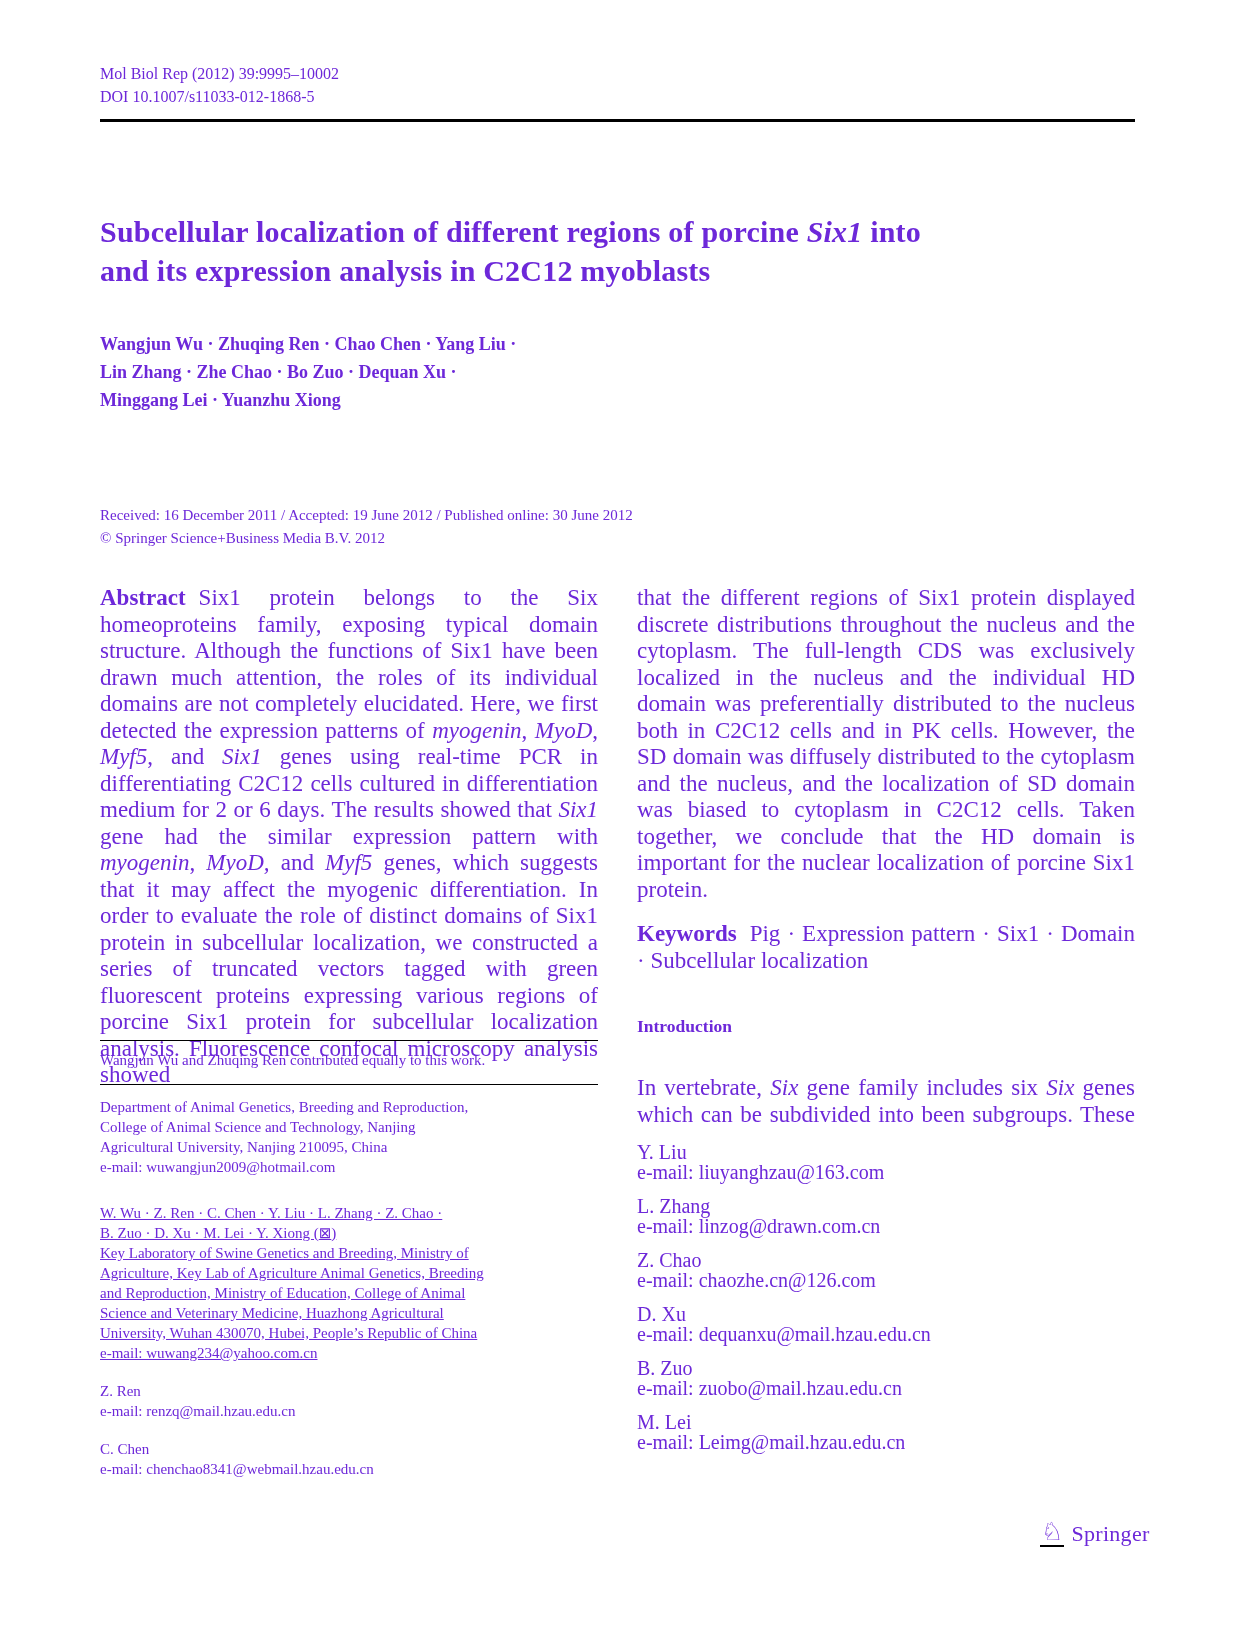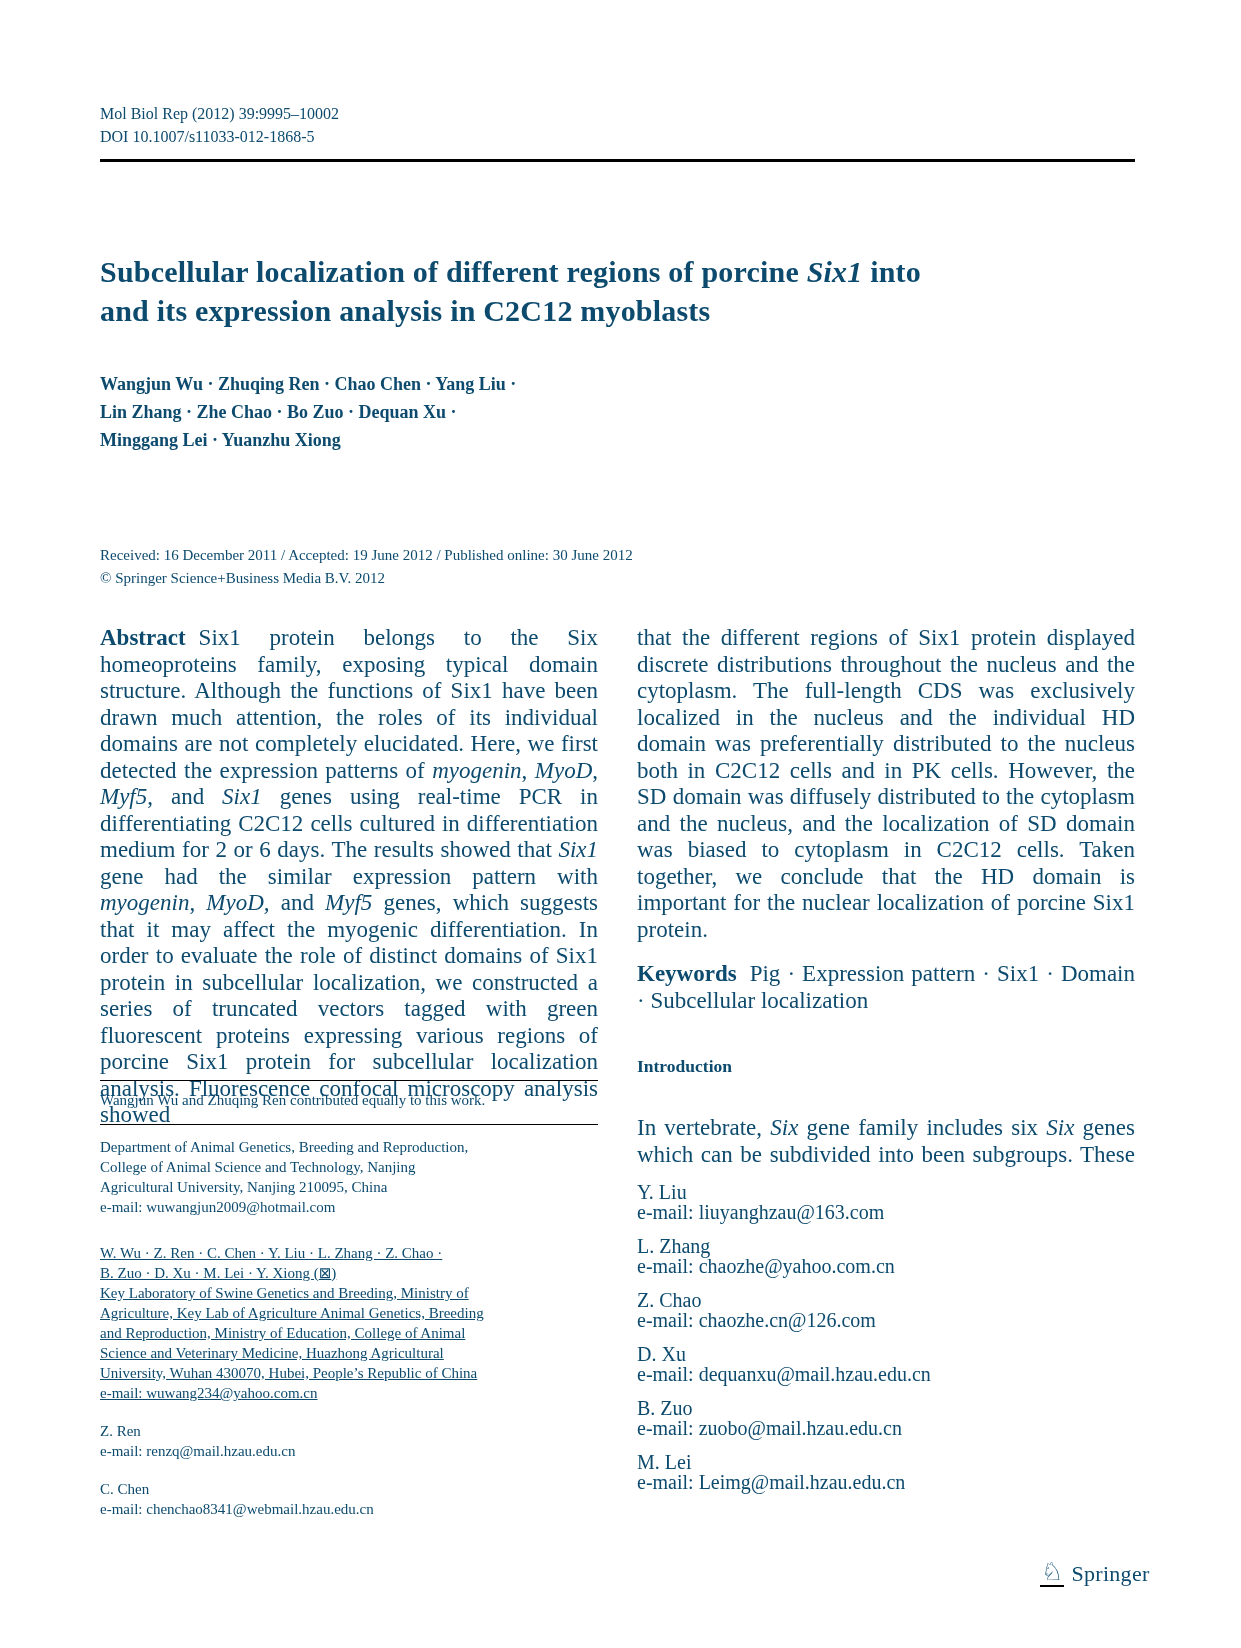--- a/index.html
+++ b/index.html
@@ -1,24 +1,23 @@
 <!DOCTYPE html>
 <html><head>
 <meta charset="utf-8">
 <style>
   html, body { margin: 0; padding: 0; background: #ffffff; }
   .page {
     position: relative;
     width: 1241px;
     height: 1548px;
     background: #ffffff;
-    color: #0c4a6e;
+    color: #6d28d9;
     font-family: "Liberation Serif", serif;
     overflow: hidden;
-    margin-top: 40px;
   }
   .abs { position: absolute; }
 
   
   .journal-head { left: 100px; top: 62px; width: 1035px; font-size: 16px; line-height: 23px; }
   .top-rule { left: 100px; top: 119px; width: 1035px; height: 3px; background: #000; }
 
   
   .title { left: 100px; top: 212px; width: 1045px; font-size: 30px; font-weight: bold; line-height: 39px; letter-spacing: 0.2px; }
   .authors { left: 100px; top: 330px; width: 900px; font-size: 18px; font-weight: bold; line-height: 28px; }
@@ -91,21 +90,21 @@
 
     <p class="body-text intro-para stretch-last"><span>In vertebrate, </span><i>Six</i><span> gene family includes six </span><i>Six</i><span> genes which can be subdivided into been subgroups. These</span></p>
 
     <div class="contacts-right">
       <div class="contact">
         <div>Y. Liu</div>
         <div>e-mail: liuyanghzau@163.com</div>
       </div>
       <div class="contact">
         <div>L. Zhang</div>
-        <div>e-mail: chaozhe@yahoo.com.cn</div>
+        <div>e-mail: linzog@drawn.com.cn</div>
       </div>
       <div class="contact">
         <div>Z. Chao</div>
         <div>e-mail: chaozhe.cn@126.com</div>
       </div>
       <div class="contact">
         <div>D. Xu</div>
         <div>e-mail: dequanxu@mail.hzau.edu.cn</div>
       </div>
       <div class="contact">

